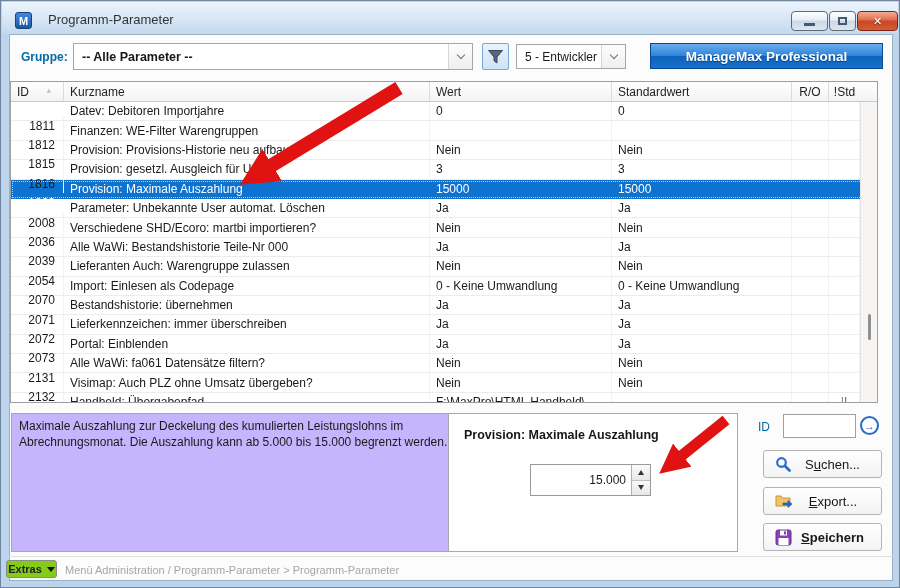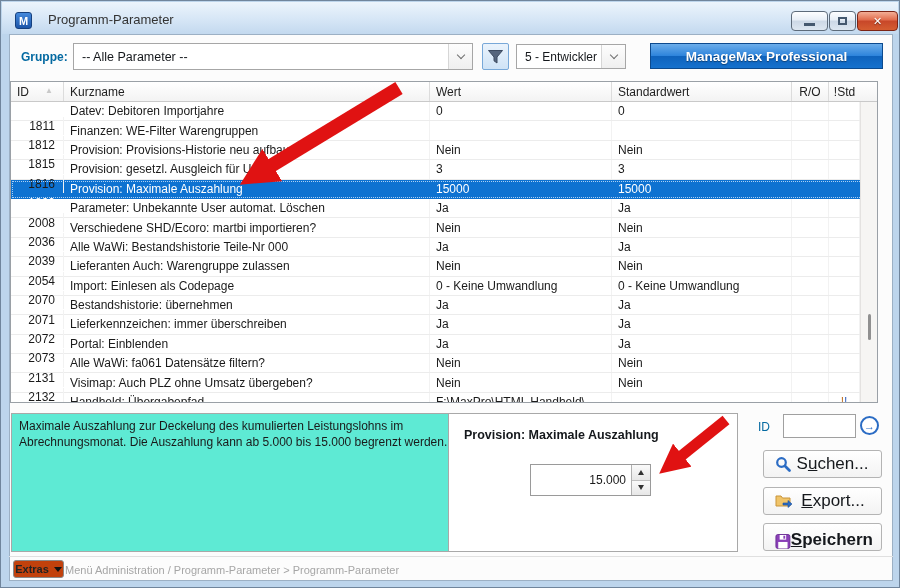--- a/index.html
+++ b/index.html
@@ -19,21 +19,21 @@
   .winbtn.close{background:linear-gradient(#f3ae96,#e06a4b 45%,#c74729 50%,#d55d31);
     border-color:#7c2415;color:#fff;font-weight:bold;font-size:11px;text-shadow:0 1px 1px rgba(0,0,0,.45);}
   .glyph-min{width:11px;height:3px;background:#44586e;margin-top:6px;}
   .glyph-max{width:9px;height:8px;border:2px solid #44586e;background:transparent;}
   .client{position:absolute;left:8px;top:33px;width:884px;height:547px;background:#fcfcfc;
     border:1px solid #9cb0c4;}
   .label{position:absolute;font-size:12px;font-weight:bold;color:#0369a1;}
   .selectbox{position:absolute;border:1px solid #a6a6a6;background:#fff;display:flex;
     align-items:center;font-size:12px;color:#15181c;}
   .selectbox .val{flex:1;padding:0 8px;white-space:nowrap;overflow:hidden;}
-  .selectbox .val.bold{font-weight:normal;font-size:12.5px;}
+  .selectbox .val.bold{font-weight:bold;font-size:12.5px;}
   .chevcell{width:24px;align-self:stretch;border-left:1px solid #d6d6d6;
     background:linear-gradient(#fdfdfd,#efefef);display:flex;align-items:center;justify-content:center;}
   .chev{width:6px;height:6px;border-right:1.6px solid #6f6f6f;border-bottom:1.6px solid #6f6f6f;
     transform:rotate(45deg);margin-top:-3px;}
   .filter-btn{position:absolute;left:481px;top:42px;width:27px;height:27px;border:1px solid #78a8d8;
     border-radius:2px;background:linear-gradient(#eaf3fc,#cfe3f6);display:flex;align-items:center;justify-content:center;}
   .banner{position:absolute;left:649px;top:42px;width:233px;height:26px;border:1px solid #0c4a8e;
     background:linear-gradient(#6cadea,#2f85dc 48%,#0f63bd 52%,#1571cd);color:#fff;font-weight:bold;
     font-size:13.5px;display:flex;align-items:center;justify-content:center;text-shadow:0 1px 1px rgba(0,0,0,.4);}
   
@@ -53,21 +53,21 @@
   .trow .c.c-ro,.trow .c.c-nstd{justify-content:center;}
   .trow.selected{background:#0e72d1;color:#fff;border-bottom-color:#0e72d1;
     outline:1px dotted rgba(200,225,250,.85);outline-offset:-2px;}
   .trow.selected .c{border-right-color:transparent;}
   .vscroll{position:absolute;top:20px;right:0;bottom:0;width:17px;background:#f6f5f3;
     border-left:1px solid #e4e2e0;}
   .vthumb{position:absolute;left:7px;top:212px;width:3px;height:26px;background:#909090;border-radius:2px;}
   .nstd-a{color:#c2762c;} .nstd-b{color:#3a66c0;}
   
   .descbox{position:absolute;left:10px;top:412px;width:478px;height:139px;border:1px solid #a8a8a8;
-    background:#5eead4;font-size:12px;line-height:15.5px;color:#1a1a1a;padding:5px 22px 5px 7px;}
+    background:#c4b5fd;font-size:12px;line-height:15.5px;color:#1a1a1a;padding:5px 22px 5px 7px;}
   .desc-track{position:absolute;right:1px;top:1px;bottom:1px;width:13px;background:#f1efec;}
   .midpanel{position:absolute;left:447px;top:412px;width:290px;height:139px;border:1px solid #a8a8a8;background:#fff;}
   .param-title{position:absolute;left:15px;top:14px;font-weight:bold;font-size:12.5px;color:#15181c;}
   .spinner{position:absolute;left:81px;top:50px;width:121px;height:32px;border:1px solid #9a9a9a;
     background:#fff;display:flex;}
   .spinner .sval{flex:1;display:flex;align-items:center;justify-content:flex-end;
     padding-right:5px;font-size:12px;color:#1a1a1a;}
   .spincol{width:19px;border-left:1px solid #b0b0b0;display:flex;flex-direction:column;}
   .spinbtn{flex:1;background:linear-gradient(#fafafa,#e7e7e7);display:flex;align-items:center;
     justify-content:center;}
@@ -75,28 +75,28 @@
   .tri-up{width:0;height:0;border-left:3.5px solid transparent;border-right:3.5px solid transparent;
     border-bottom:5px solid #333;}
   .tri-dn{width:0;height:0;border-left:3.5px solid transparent;border-right:3.5px solid transparent;
     border-top:5px solid #333;}
   .id-input{position:absolute;left:782px;top:413px;width:73px;height:24px;border:1px solid #a0a0a0;
     background:#fff;font-size:12px;padding:0 4px;font-family:inherit;}
   .go-icon{position:absolute;left:859px;top:415px;width:19px;height:19px;border:2px solid #2b6cc4;
     border-radius:50%;color:#2b6cc4;font-weight:bold;font-size:11px;display:flex;align-items:center;
     justify-content:center;background:#fff;}
   .pbtn{position:absolute;left:762px;width:119px;height:28px;border:1px solid #b4b4b4;border-radius:3px;
-    background:linear-gradient(#ffffff,#f3f3f3);display:flex;align-items:center;font-size:17px;
+    background:linear-gradient(#ffffff,#f3f3f3);display:flex;align-items:center;font-size:13px;
     color:#15181c;padding-left:11px;cursor:default;}
   .pbtn .blabel{flex:1;text-align:center;padding-right:8px;}
   .pbtn.save .blabel{font-weight:bold;}
   
   .status-divider{position:absolute;left:8px;top:555px;width:884px;height:1px;background:#e0e0e0;}
-  .extras-btn{position:absolute;left:12px;top:559px;width:51px;height:18px;border:1px solid #8a8a8a;
-    border-radius:3px;background:#c2410c;display:flex;align-items:center;justify-content:center;
+  .extras-btn{position:absolute;left:5px;top:559px;width:51px;height:18px;border:1px solid #8a8a8a;
+    border-radius:3px;background:#84cc16;display:flex;align-items:center;justify-content:center;
     font-size:11px;color:#222;font-weight:bold;gap:5px;}
   .tri-extras{width:0;height:0;border-left:4px solid transparent;border-right:4px solid transparent;
     border-top:5px solid #111;}
   .breadcrumb{position:absolute;left:64px;top:563px;font-size:11px;color:#a6a6a6;}
   .arrow-layer{position:absolute;inset:0;pointer-events:none;}
 </style>
 </head>
 <body>
 
 <div class="window">
@@ -318,21 +318,21 @@
   </div>
 
   <div class="pbtn" style="top:486px;">
     <svg width="18" height="16" viewBox="0 0 18 16">
       <path d="M1,3 h5 l1.5,2 H15 v8 H1 z" fill="#f0c469" stroke="#c8943a" stroke-width="1"></path>
       <path d="M8,10 h5 v-2.5 l4,3.5 -4,3.5 V12 h-5 z" fill="#2b6cc4" stroke="#1a4f9a" stroke-width="0.6"></path>
     </svg>
     <span class="blabel"><u>E</u>xport...</span>
   </div>
 
-  <div class="pbtn save" style="top:522px;align-items:flex-end;">
+  <div class="pbtn save" style="top:522px;">
     <svg width="17" height="17" viewBox="0 0 17 17">
       <rect x="1" y="1" width="15" height="15" rx="2" fill="#8a3fb8" stroke="#6a2f92"></rect>
       <rect x="5" y="1.5" width="7" height="5" fill="#fff"></rect>
       <rect x="9" y="2.3" width="2" height="3.2" fill="#8a3fb8"></rect>
       <rect x="3.5" y="9" width="10" height="7" fill="#fff"></rect>
     </svg>
     <span class="blabel"><u>S</u>peichern</span>
   </div>
 
   <div class="status-divider"></div>

